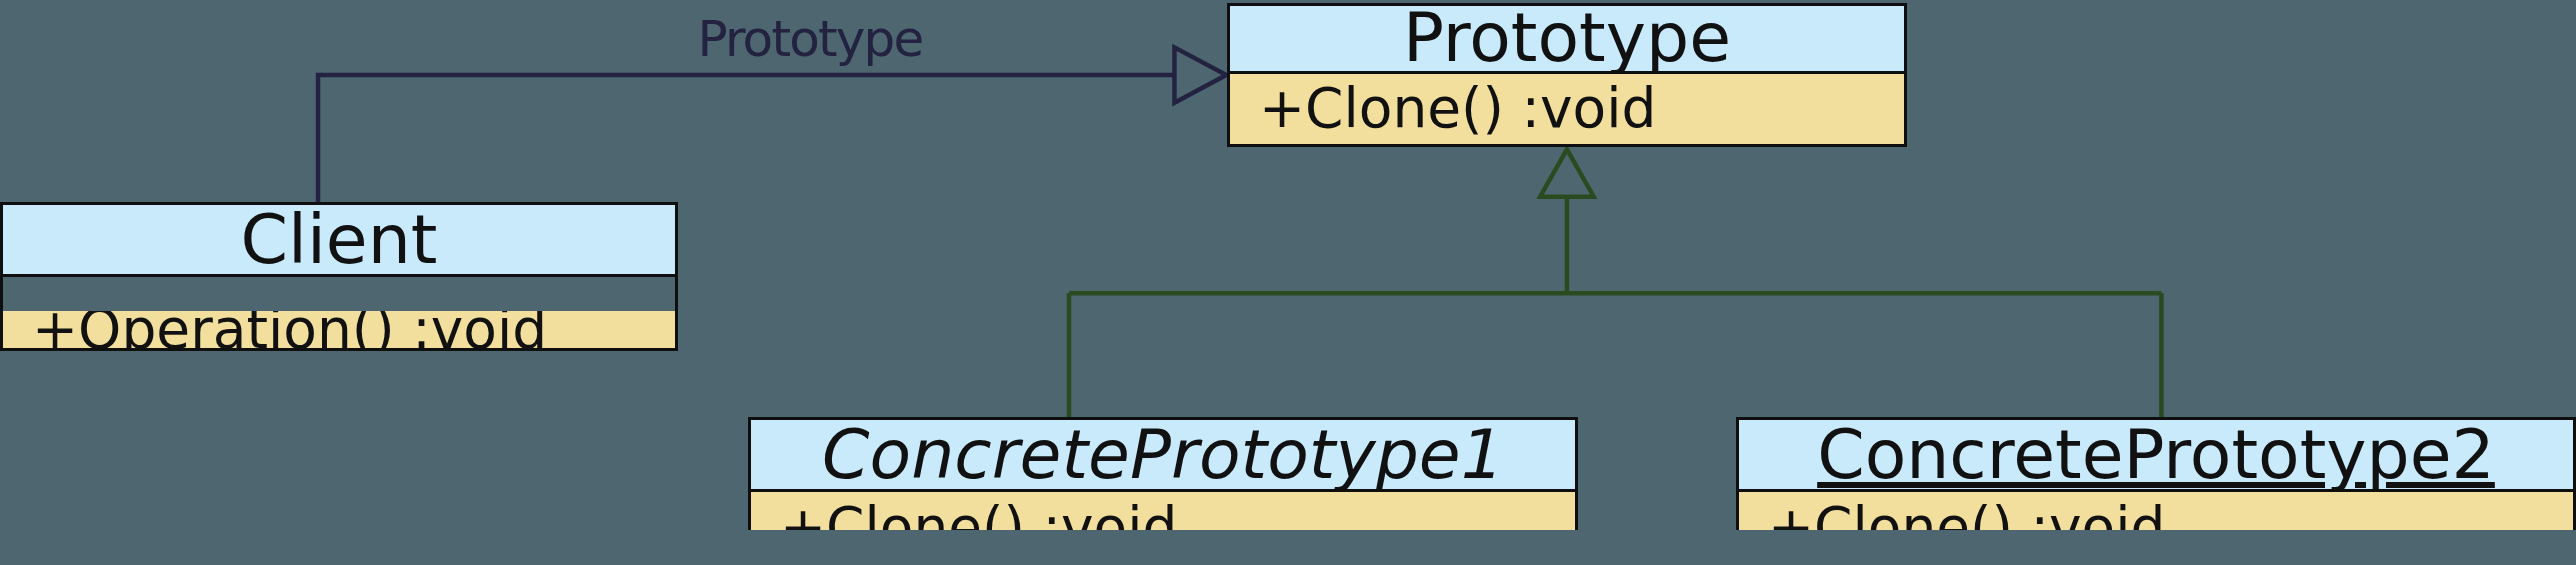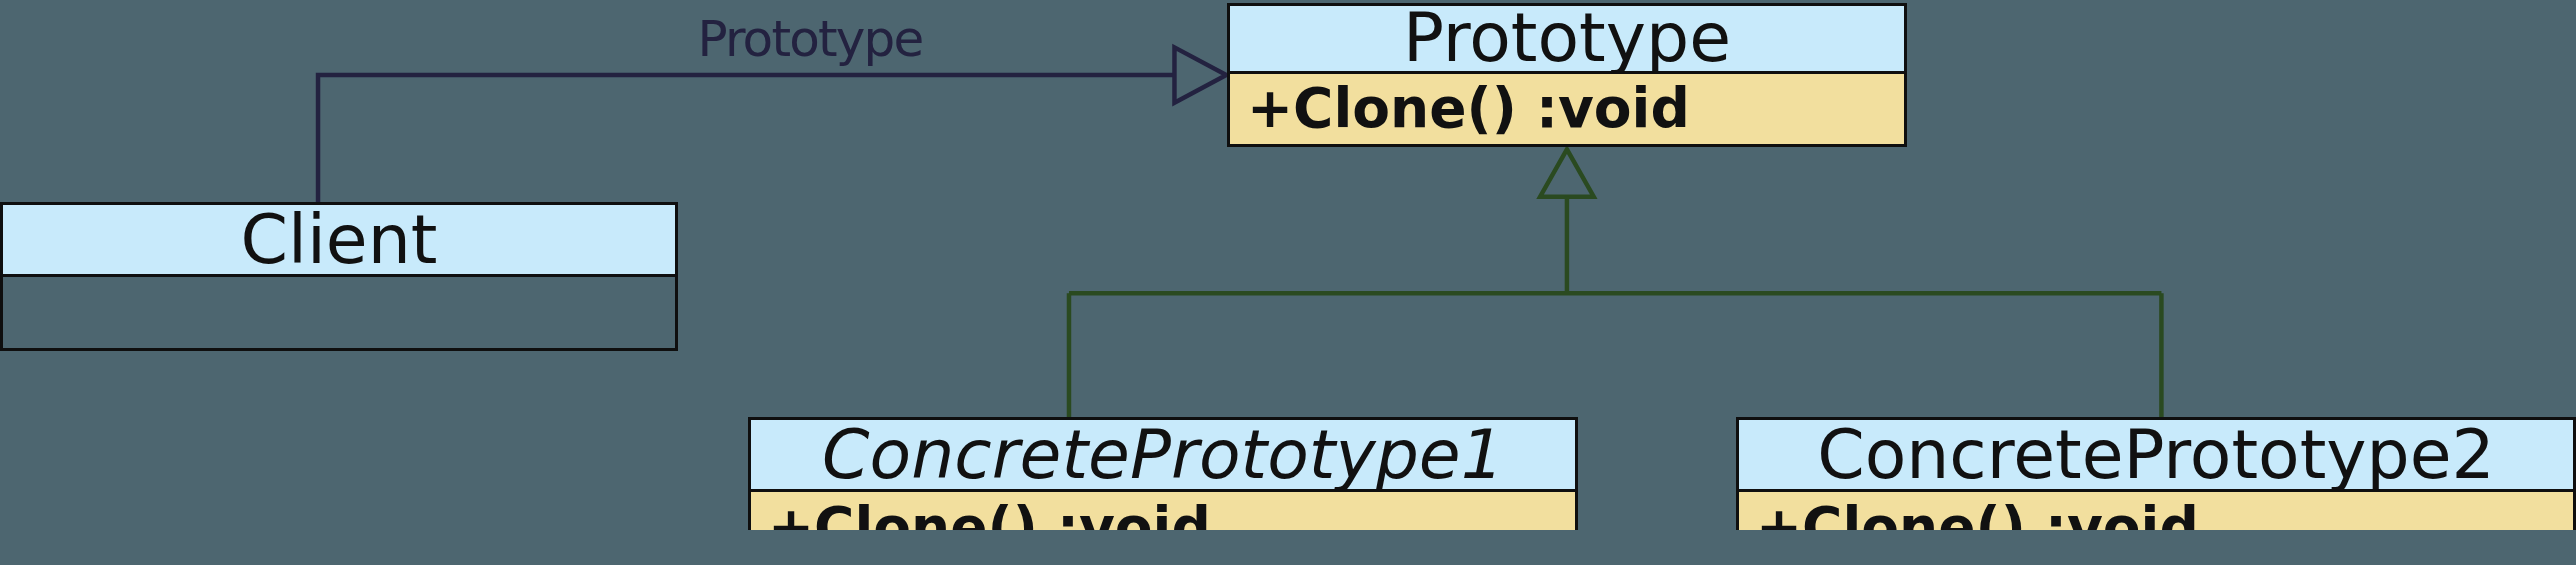--- a/index.html
+++ b/index.html
@@ -48,33 +48,32 @@
     white-space: nowrap;
     overflow: hidden;
   }
   .uml-class .member-compartment {
     background: var(--body-fill);
     flex: 1;
     display: flex;
     align-items: center;
     font-size: 55px;
     line-height: 1;
-    padding-left: 17px;
+    padding-left: 29px;
     white-space: nowrap;
     overflow: hidden;
-    font-weight: bold;
   }
   #class-client    { left: 0px;    top: 202px; width: 678px; height: 149px; gap: 34px; }
   #class-client .name-compartment { height: 72px; }
   #class-prototype { left: 1227px; top: 2.7px;   width: 680px; height: 144px; }
   #class-prototype .name-compartment { height: 68px; }
   #class-concrete1 { left: 748px;  top: 417px; width: 830px; height: 148px; }
   #class-concrete1 .name-compartment { height: 72px; font-style: italic; }
   #class-concrete2 { left: 1736px; top: 417px; width: 840px; height: 148px; }
-  #class-concrete2 .name-compartment { height: 72px; }
+  #class-concrete2 .name-compartment { height: 72px; text-decoration: underline; }
   #assoc-label {
     position: absolute;
     left: 631px;
     top: 10.7px;
     width: 358px;
     text-align: center;
     font-size: 50px;
     letter-spacing: -1.8px;
     line-height: 1.15;
     color: var(--assoc);
@@ -95,20 +94,21 @@
     <line class="gen-stroke" x1="1752" y1="220" x2="1752" y2="328"></line>
     <line class="gen-stroke" x1="1195" y1="328" x2="2417" y2="328"></line>
     <line class="gen-stroke" x1="1195" y1="328" x2="1195" y2="468"></line>
     <line class="gen-stroke" x1="2417" y1="328" x2="2417" y2="468"></line>
   </svg>
 
   <div id="assoc-label">Prototype</div>
 
   <div class="uml-class" id="class-client">
     <div class="name-compartment">Client</div>
+    <div class="member-compartment">+Operation() :void</div>
   </div>
 
   <div class="uml-class" id="class-prototype">
     <div class="name-compartment">Prototype</div>
     <div class="member-compartment">+Clone() :void</div>
   </div>
 
   <div class="uml-class" id="class-concrete1">
     <div class="name-compartment">ConcretePrototype1</div>
     <div class="member-compartment">+Clone() :void</div>

